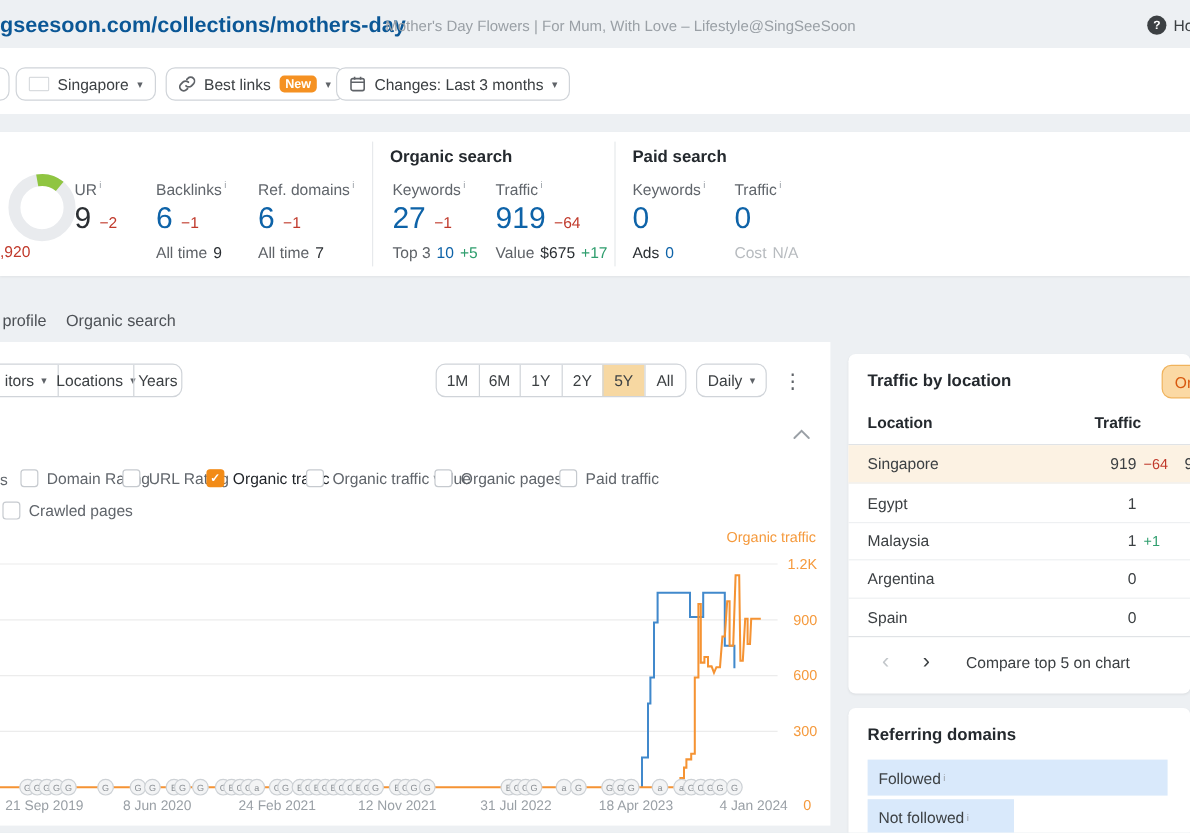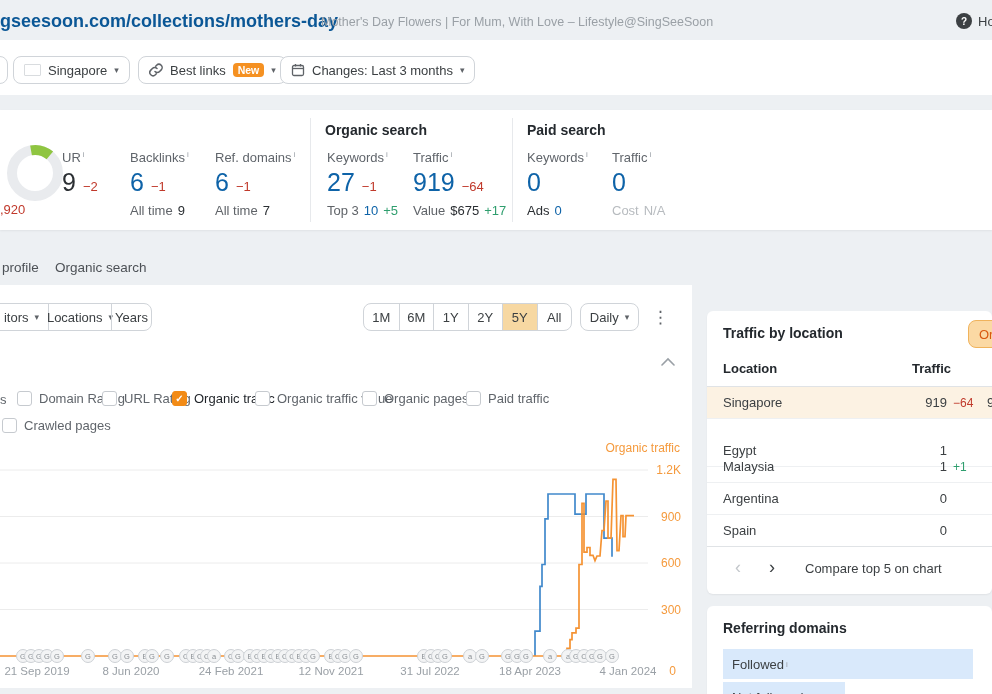--- a/index.html
+++ b/index.html
@@ -59,21 +59,21 @@
   .cb { width:15px; height:15px; border:1.5px solid #c6cacf; border-radius:3px; background:#fff; display:inline-flex; align-items:center; justify-content:center; }
   .cb.checked { background:#f28b16; border-color:#f28b16; color:#fff; font-size:10px; font-weight:bold; }
   .cb-label { font-size:13px; color:#60656b; white-space:nowrap; }
   .cb-label.on { color:#1f2328; }
   .cb-partial { position:absolute; left:0; top:1px; font-size:13px; color:#60656b; }
 
   #chart-svg { position:absolute; left:0; top:155px; }
   #chart-svg text { font-family:"Liberation Sans", sans-serif; }
 
   
-  .panel { position:absolute; background:#fff; border-radius:6px; box-shadow:0 1px 2px rgba(0,0,0,.06);margin-top:16px; }
+  .panel { position:absolute; background:#fff; border-radius:6px; box-shadow:0 1px 2px rgba(0,0,0,.06); }
   .panel-title { position:absolute; left:16px; top:14px; font-size:14px; font-weight:bold; color:#24292e; white-space:nowrap; }
   .loc-panel { left:707px; top:295px; width:285px; height:283px; overflow:visible; }
   .organic-pill { position:absolute; left:261px; top:9px; height:28px; width:72px; display:flex; align-items:center; padding:0 10px; background:#fbd9a4; border:1px solid #f0b35c; border-radius:8px; font-size:13px; color:#d8590f; cursor:pointer; }
   .th { position:absolute; font-size:13px; font-weight:bold; color:#24292e; }
   .loc-head-border { position:absolute; left:0; top:75px; width:285px; height:1px; background:#e0e3e6; }
   .loc-row { position:absolute; left:0; width:285px; height:32px; border-bottom:1px solid #eef0f2; cursor:pointer; }
   .loc-row.hl { background:#fcf2e3; }
   .loc-name { position:absolute; left:16px; top:8px; font-size:13px; color:#3c4043; }
   .loc-traffic { position:absolute; left:180px; top:8px; width:60px; text-align:right; font-size:13px; color:#3c4043; }
   .loc-delta { position:absolute; left:246px; top:9px; font-size:12px; }
@@ -427,21 +427,21 @@
     <span class="th" style="left:16px; top:50px;">Location</span>
     <span class="th" style="left:205px; top:50px;">Traffic</span>
     <div class="loc-head-border"></div>
 
     <div class="loc-row hl" style="top:76px;">
       <span class="loc-name">Singapore</span>
       <span class="loc-traffic">919</span>
       <span class="loc-delta neg">−64</span>
       <span class="loc-share">9</span>
     </div>
-    <div class="loc-row" style="top:124px;">
+    <div class="loc-row" style="top:109px;">
       <span class="loc-name">Egypt</span>
       <span class="loc-traffic">1</span>
     </div>
     <div class="loc-row" style="top:140px;">
       <span class="loc-name">Malaysia</span>
       <span class="loc-traffic">1</span>
       <span class="loc-delta pos">+1</span>
     </div>
     <div class="loc-row" style="top:172px;">
       <span class="loc-name">Argentina</span>

